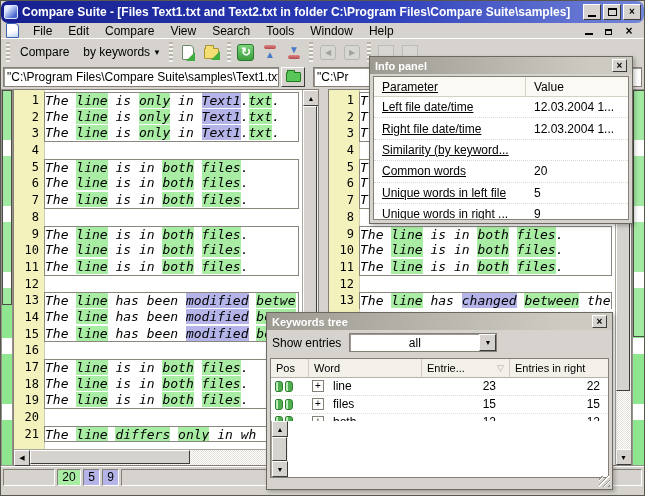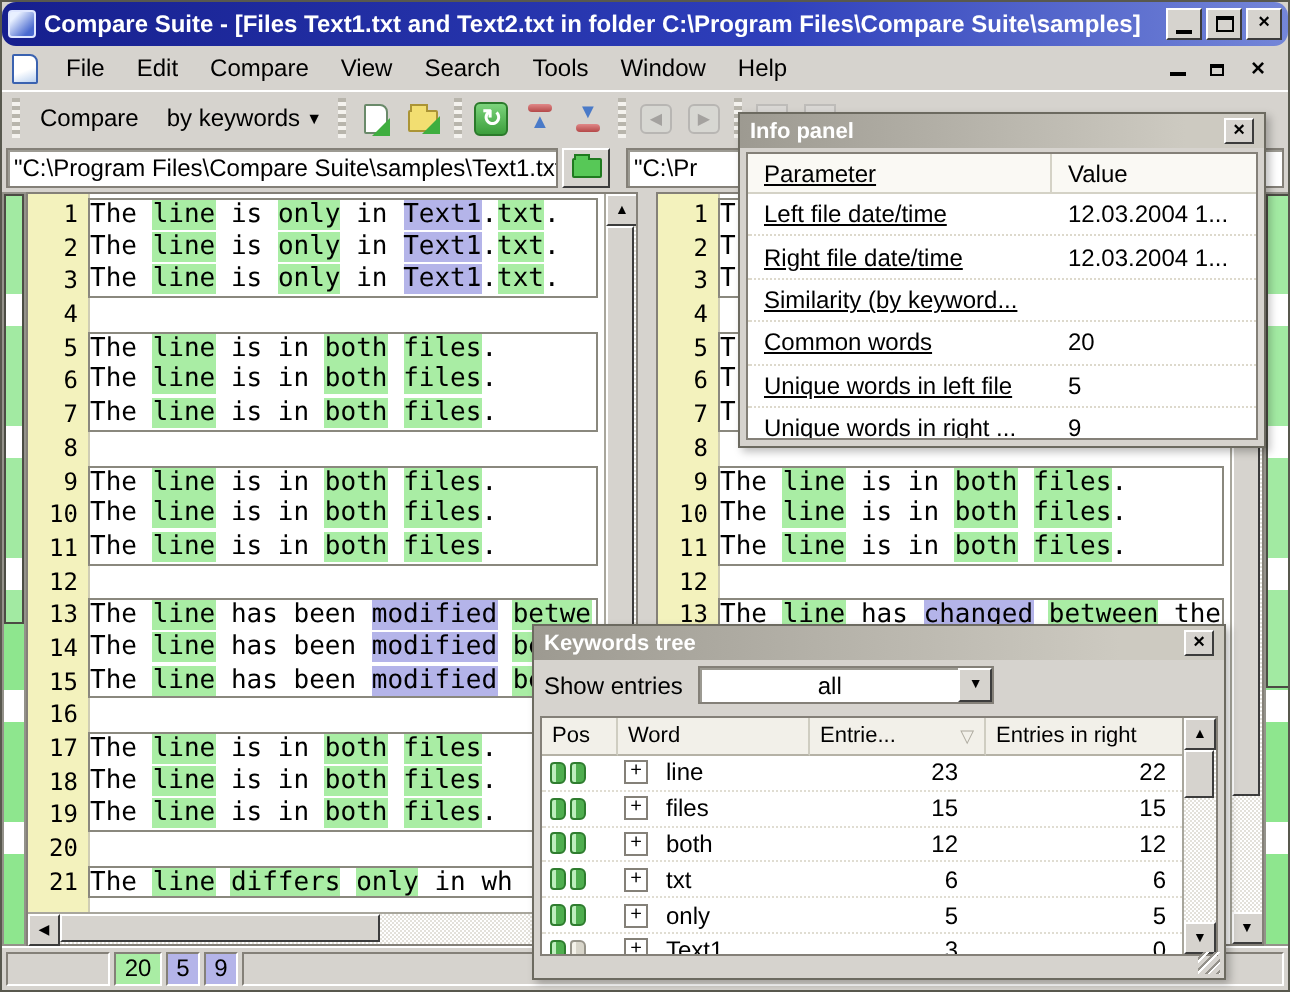--- a/index.html
+++ b/index.html
@@ -18,21 +18,21 @@
   .tb-btn { width:18px; height:16px; flex:none; margin-left:2px; background:#d6d3ce;
             border:1px solid; border-color:#fff #3c3c3c #3c3c3c #fff;
             display:flex; align-items:center; justify-content:center;
             font-size:10px; font-weight:bold; line-height:1; }
   .glyph-min { width:8px; height:2px; background:#000; margin-top:8px; }
   .glyph-max { width:9px; height:8px; border:1px solid #000; border-top:2px solid #000; }
   .glyph-restore { width:7px; height:6px; border:1px solid #000; border-top:2px solid #000;
                    background:#d6d3ce; position:relative; top:1px; left:-1px; }
 
   
-  .menubar { height:23px; display:flex; align-items:center; padding:0 3px;
+  .menubar { height:16px; display:flex; align-items:center; padding:0 3px;
              border-bottom:1px solid #fff; }
   .doc-icon { width:13px; height:15px; background:linear-gradient(160deg,#fff 55%,#bcd2f0);
               border:1px solid #3a62b0; border-radius:1px 4px 1px 1px; margin:0 6px 0 2px; }
   .menu-item { padding:3px 8px; font-size:12px; }
   .mdi-btns { margin-left:auto; display:flex; align-items:center; gap:4px; padding-right:4px; }
   .mdi-btn { width:16px; height:14px; display:flex; align-items:center; justify-content:center; }
   .mdi-x { font-size:12px; font-weight:bold; }
 
   
   .toolbar { height:26px; display:flex; align-items:center; padding:0 2px; }
@@ -87,21 +87,21 @@
   .pane { display:flex; flex-direction:column; background:#fff; border:1px solid #848078; }
   .pane-left { width:306px; flex:none; }
   .pane-right { flex:1; }
   .divider { width:9px; flex:none; }
   .pane-main { flex:1; display:flex; overflow:hidden; }
   .pane-rows { flex:1; overflow:hidden; padding-top:2px;
                background:linear-gradient(90deg,#f3f2bd 0 30px,#cfcdb4 30px 31px,#fff 31px); }
   .code-row { display:flex; height:16.7px; font-family:"DejaVu Sans Mono","Liberation Mono",monospace;
               font-size:13px; line-height:16.5px; white-space:pre; }
   .gut { width:30px; flex:none; text-align:right; padding-right:5px; font-size:12px; }
-  .txt { flex:1; margin-right:3px; overflow:hidden; }
+  .txt { flex:1; margin-right:3px; overflow:hidden;font-style:italic; }
   .box-start { border:1px solid #8a887e; border-bottom:none; }
   .box-mid   { border-left:1px solid #8a887e; border-right:1px solid #8a887e; }
   .box-end   { border:1px solid #8a887e; border-top:none; }
   .box-single{ border:1px solid #8a887e; }
   .hl-g { background:#a9eda4; }
   .hl-b { background:#b4b4e9; }
 
   
   .vscroll { width:16px; flex:none; display:flex; flex-direction:column;
              background:repeating-conic-gradient(#fff 0 25%,#e3e1da 0 50%) 0 0/2px 2px;
@@ -153,21 +153,21 @@
   .kw-panel { left:265px; top:311px; width:347px; height:178px; z-index:6; }
   .kw-controls { height:25px; display:flex; align-items:center; padding:6px 5px; }
   .kw-label { font-size:12px; margin-right:8px; }
   .kw-combo { width:148px; height:19px; background:#fff; border:1px solid #848078;
               box-shadow:inset 1px 1px 0 #9c9a92; display:flex; align-items:center; }
   .kw-combo-text { flex:1; text-align:center; font-size:12px; }
   .kw-combo-btn { width:17px; height:17px; background:#d6d3ce; border:1px solid;
                   border-color:#fff #3c3c3c #3c3c3c #fff; display:flex; align-items:center;
                   justify-content:center; font-size:7px; }
   .kw-table { position:absolute; top:45px; left:3px; right:3px; bottom:11px;
-              background:#fff; border:1px solid #848078; display:flex; overflow:hidden; }
+              background:#fff; border:1px solid #848078; display:flex; overflow:hidden;flex-direction:column; }
   .kw-grid { flex:1; display:flex; flex-direction:column; overflow:hidden; }
   .kw-head { display:flex; height:19px; background:#f2f0e9; font-size:11px; flex:none; }
   .kw-head > div { border-right:1px solid #cfcdc1; border-bottom:1px solid #b5b2a6;
                    display:flex; align-items:center; padding:0 5px; }
   .kw-col-pos { width:38px; flex:none; }
   .kw-col-word { flex:1; }
   .kw-col-l { width:88px; flex:none; }
   .kw-col-r { width:98px; flex:none; }
   .sort-glyph { margin-left:auto; color:#aeaba0; font-size:9px; }
   .kw-row { display:flex; height:17.8px; align-items:center; font-size:12px;

